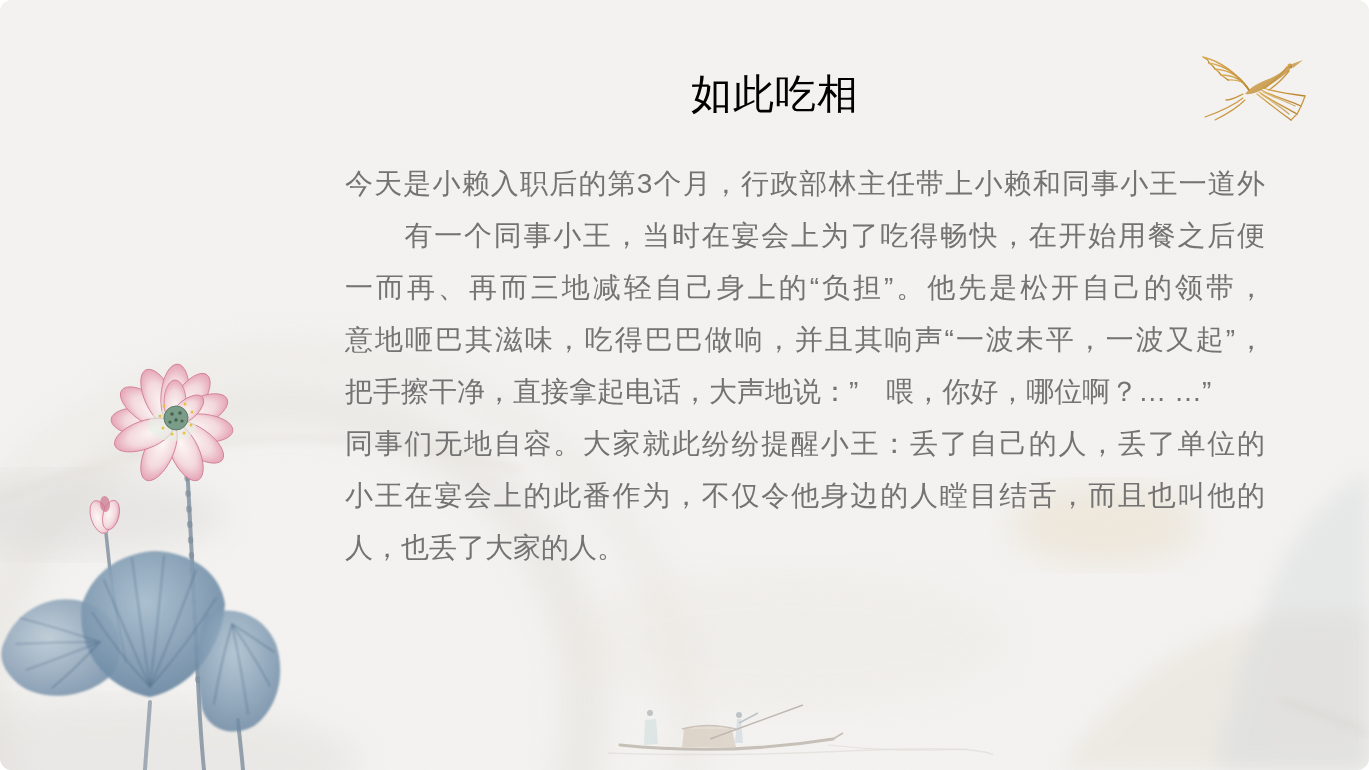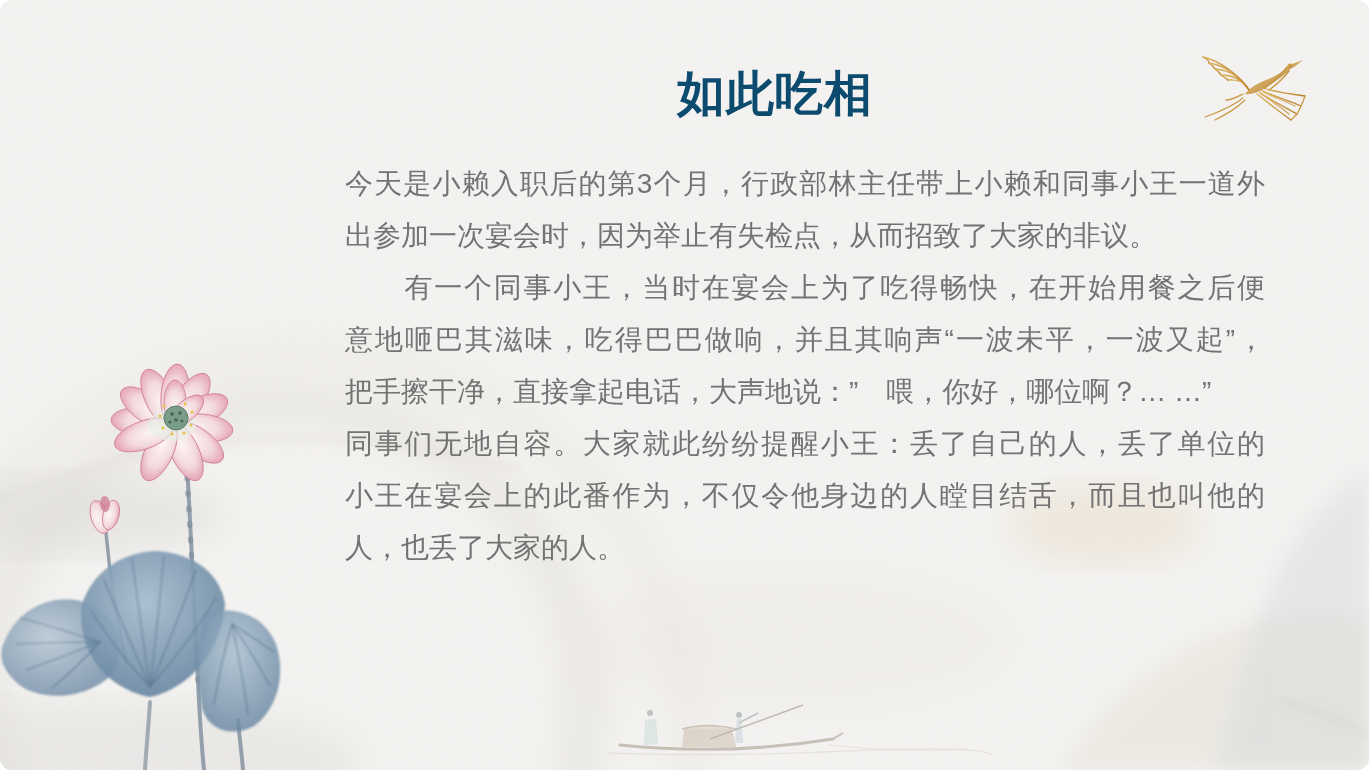--- a/index.html
+++ b/index.html
@@ -4,22 +4,22 @@
 <style>
   html, body { margin: 0; padding: 0; background: #ffffff; }
   body { width: 1369px; height: 770px; position: relative; overflow: hidden;
          font-family: "Liberation Sans", sans-serif; }
   .slide { position: absolute; inset: 0; background: #f3f2f0; border-radius: 12px; overflow: hidden; }
   .bg-svg { position: absolute; left: 0; top: 0; z-index: 0; }
   .crane-svg  { position: absolute; left: 1195px; top: 44px;  z-index: 1; }
   .lotus-svg  { position: absolute; left: -8px;  top: 352px; z-index: 1; }
   .boat-svg   { position: absolute; left: 598px; top: 695px; z-index: 1; opacity: .55; }
   .slide-title { position: absolute; left: 345px; top: 72px; width: 860px; z-index: 3;
-                 text-align: center; font-size: 48px; line-height: 44px; font-weight: 700;
-                 color: #0c4a6e; letter-spacing: 1px; }
+                 text-align: center; font-size: 41px; line-height: 44px; font-weight: 400;
+                 color: #000000; letter-spacing: 1px; }
   .body-text { position: absolute; left: 345px; top: 158px; width: 920px; z-index: 3; }
   .line { height: 52px; line-height: 52px; font-size: 28px; color: #737373;
           white-space: nowrap; overflow: visible; }
   .line.j { white-space: normal; text-align: justify; text-align-last: justify; overflow: hidden; }
 </style>
 </head>
 <body>
 
 <div class="slide">
 
@@ -210,22 +210,22 @@
       <path d="M139,24 L143,24 L145,48 L137,48 Z" fill="#b9c9d4" opacity="0.85"></path>
       <path d="M141,28 L160,18" stroke="#8a959c" stroke-width="1.5" fill="none"></path>
       <path d="M112,44 L205,10" stroke="#8a8073" stroke-width="1.5" fill="none"></path>
     </g>
   </svg>
 
   <div class="slide-title">如此吃相</div>
 
   <div class="body-text">
     <div class="line j">今天是小赖入职后的第3个月，行政部林主任带上小赖和同事小王一道外</div>
-    <div class="line">出参加一次宴会时，因为举止有失检点，从而招致了大家的非议。</div>
     <div class="line j">　　有一个同事小王，当时在宴会上为了吃得畅快，在开始用餐之后便</div>
+    <div class="line j">一而再、再而三地减轻自己身上的“负担”。他先是松开自己的领带，</div>
     <div class="line j">意地咂巴其滋味，吃得巴巴做响，并且其响声“一波未平，一波又起”，</div>
     <div class="line">把手擦干净，直接拿起电话，大声地说：”　喂，你好，哪位啊？… …”</div>
     <div class="line j">同事们无地自容。大家就此纷纷提醒小王：丢了自己的人，丢了单位的</div>
     <div class="line j">小王在宴会上的此番作为，不仅令他身边的人瞠目结舌，而且也叫他的</div>
     <div class="line">人，也丢了大家的人。</div>
   </div>
 
 </div>
 
 </body></html>

